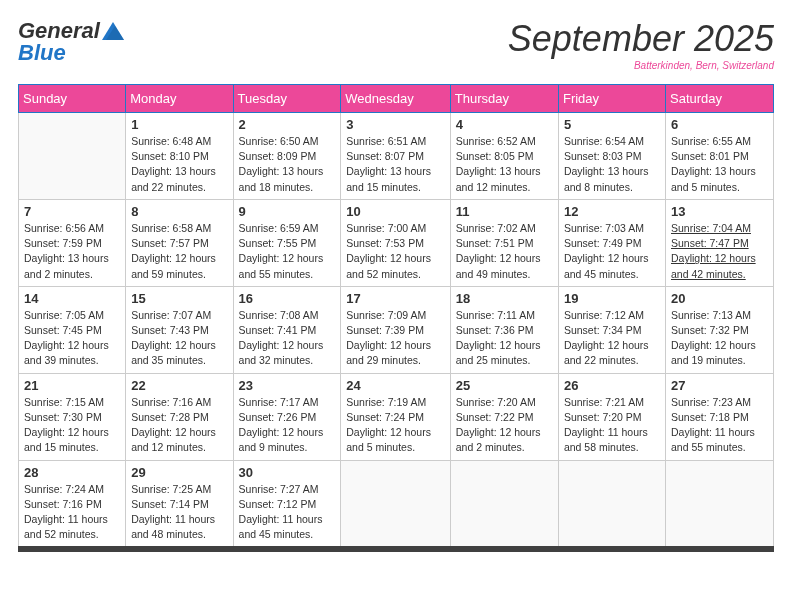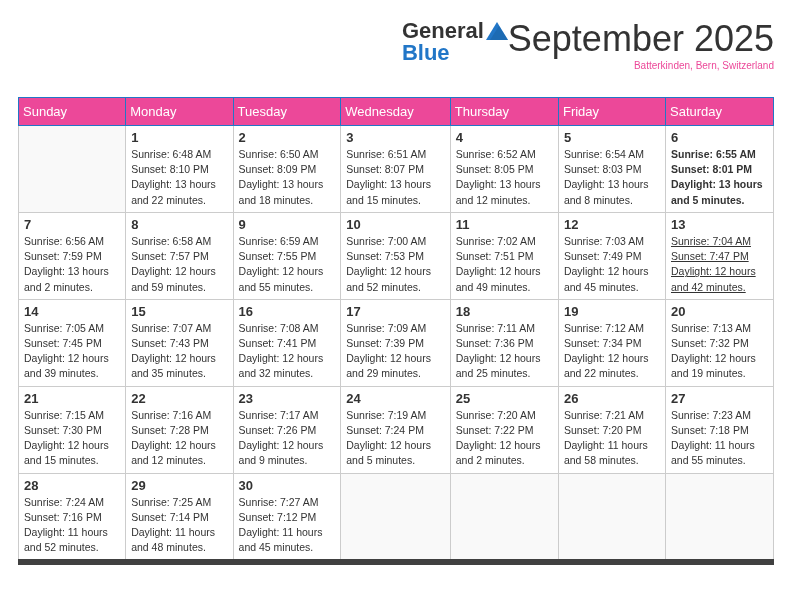--- a/index.html
+++ b/index.html
@@ -10,23 +10,24 @@
       height: 612px;
       overflow: hidden;
     }
     .page {
       width: 792px;
       min-height: 612px;
       padding: 18px 18px 10px 18px;
     }
     .header {
       display: flex;
-      justify-content: flex-end;
+      justify-content: space-between;
       align-items: flex-start;
-      margin-bottom: 26px;
+      margin-bottom: 13px;
+      font-style: italic;
     }
     .logo {
       display: flex;
       flex-direction: column;
       align-items: flex-start;
     }
     .logo-text {
       display: flex;
       align-items: center;
       font-size: 22px;
@@ -161,21 +162,21 @@
           </td>
           <td>
             <span class="day-number">5</span>
             <div class="day-info" style="white-space: pre-line;">Sunrise: 6:54 AM
 Sunset: 8:03 PM
 Daylight: 13 hours
 and 8 minutes.</div>
           </td>
           <td>
             <span class="day-number">6</span>
-            <div class="day-info" style="white-space: pre-line; font-weight: bold;">Sunrise: 6:55 AM
+            <div class="day-info" style="white-space: pre-line;">Sunrise: 6:55 AM
 Sunset: 8:01 PM
 Daylight: 13 hours
 and 5 minutes.</div>
           </td>
         </tr>
         <tr>
           <td>
             <span class="day-number">7</span>
             <div class="day-info" style="white-space: pre-line;">Sunrise: 6:56 AM
 Sunset: 7:59 PM

